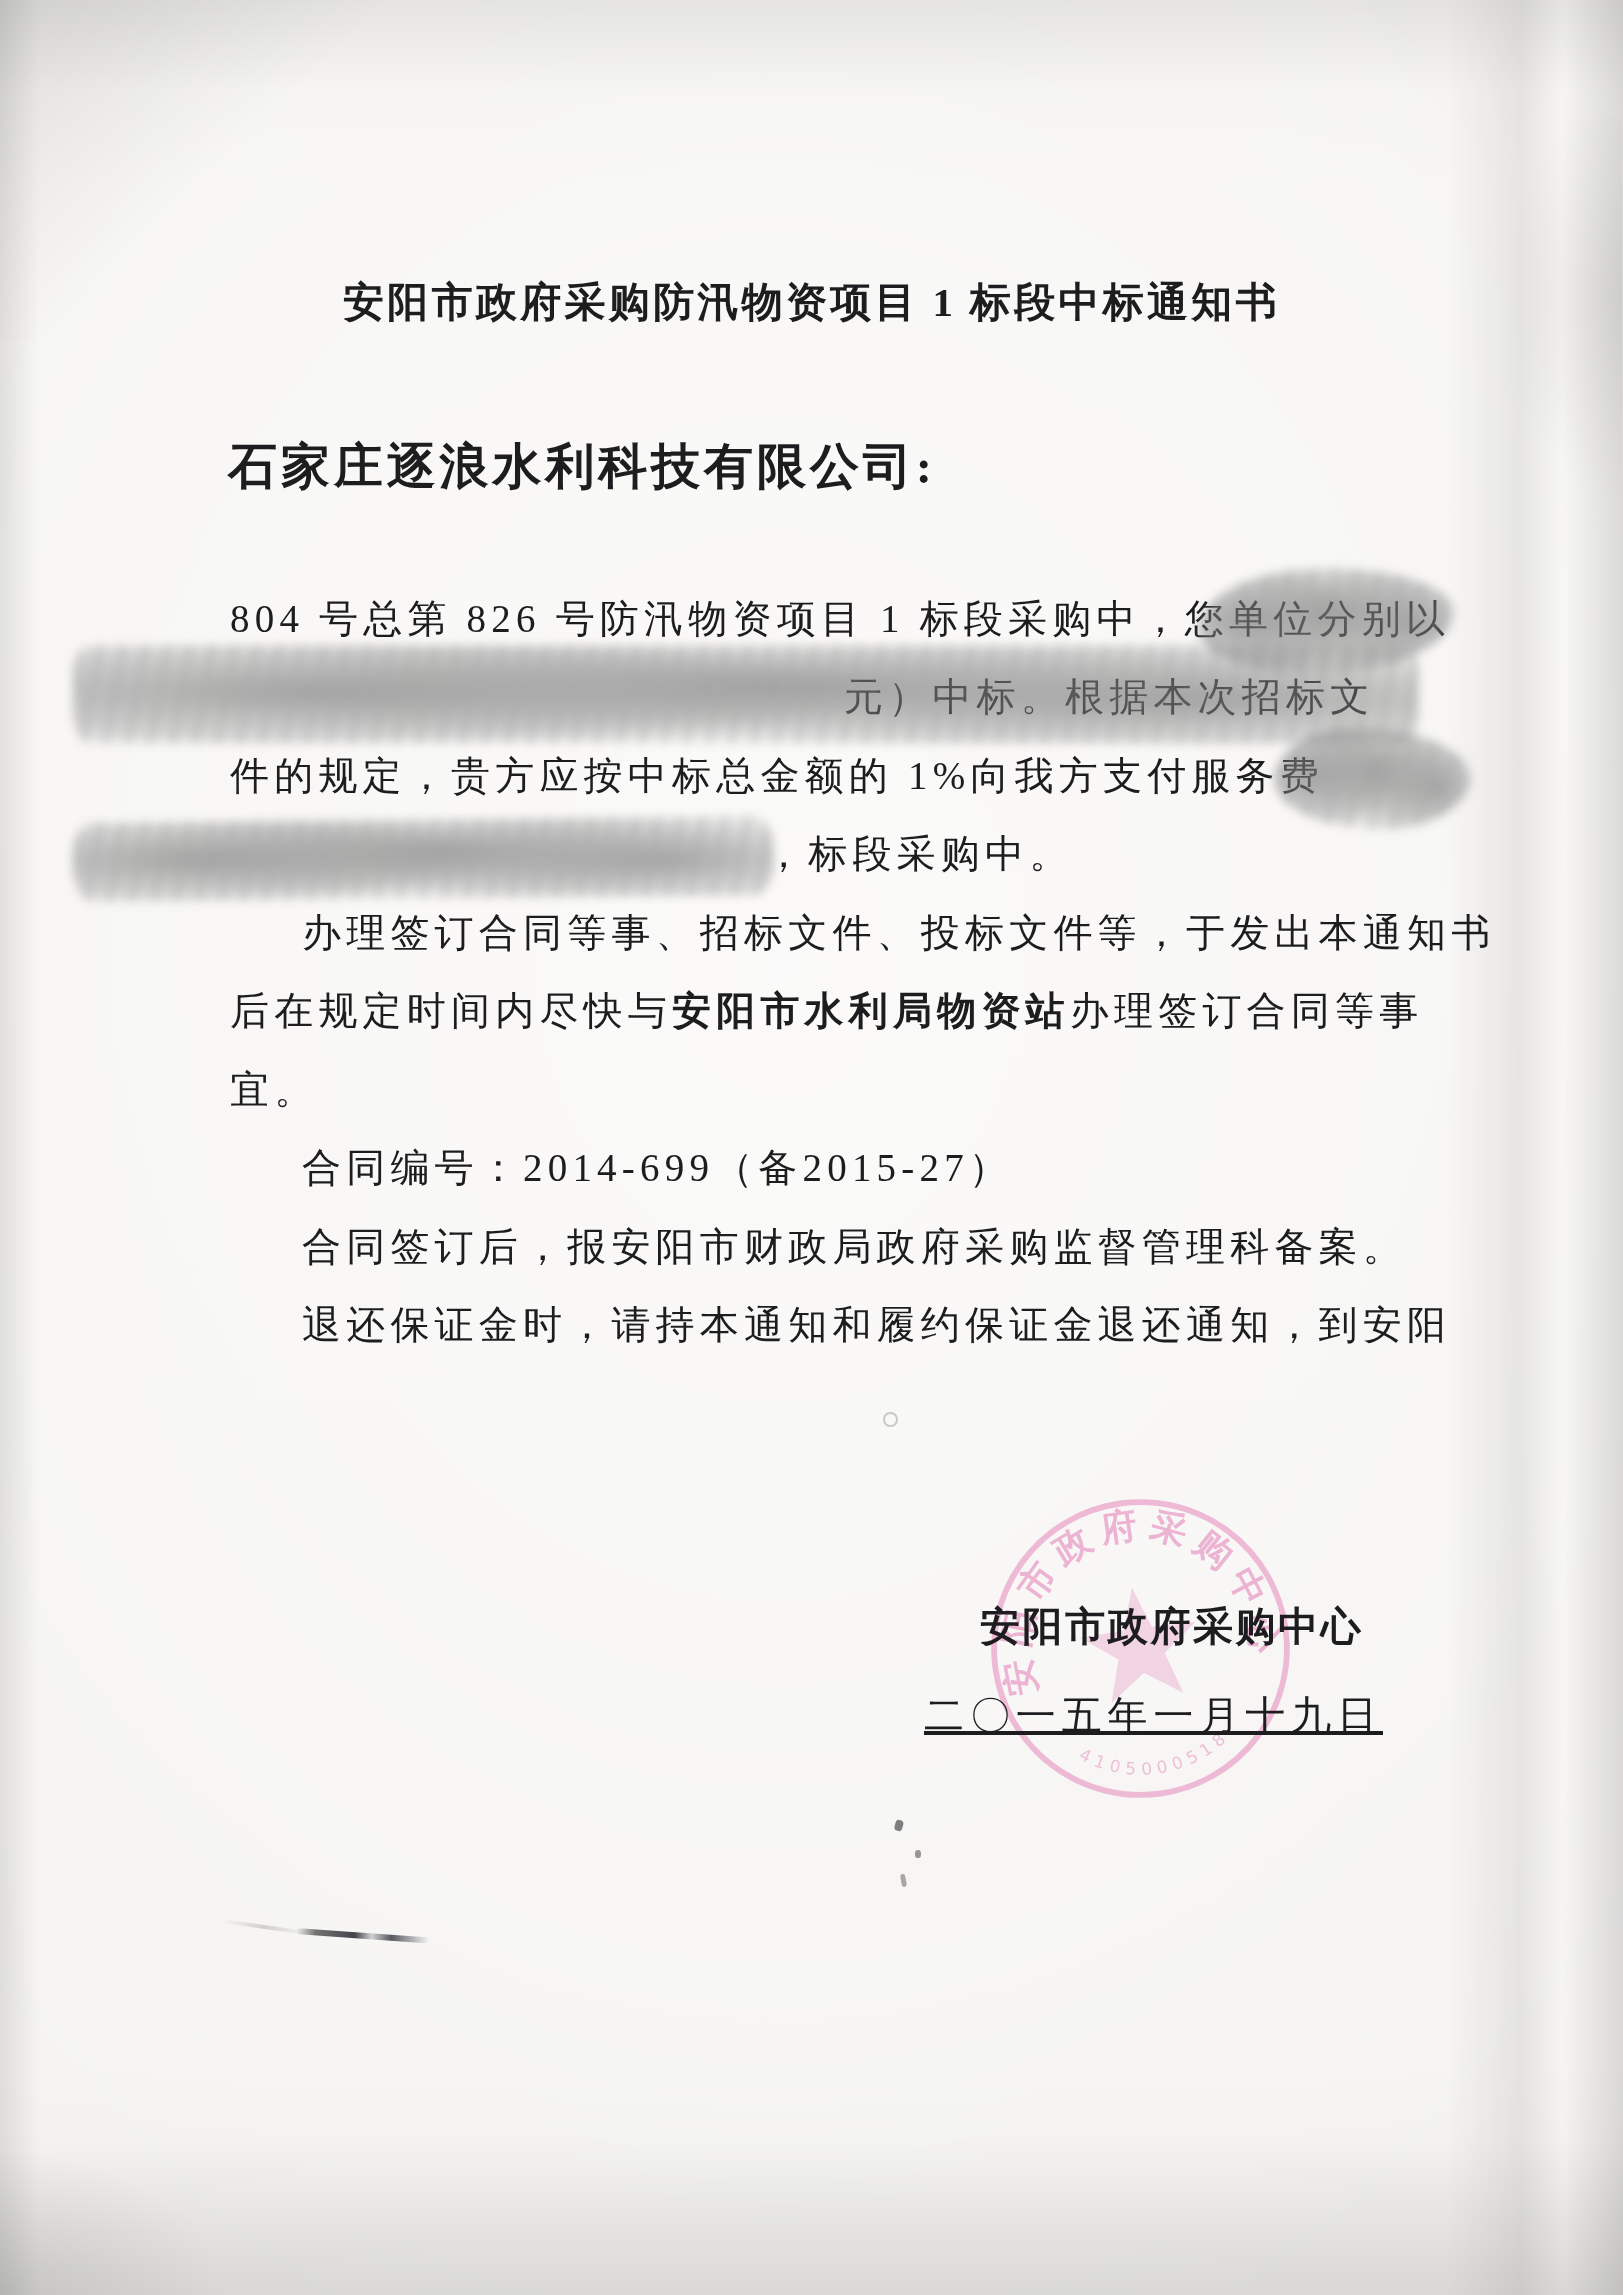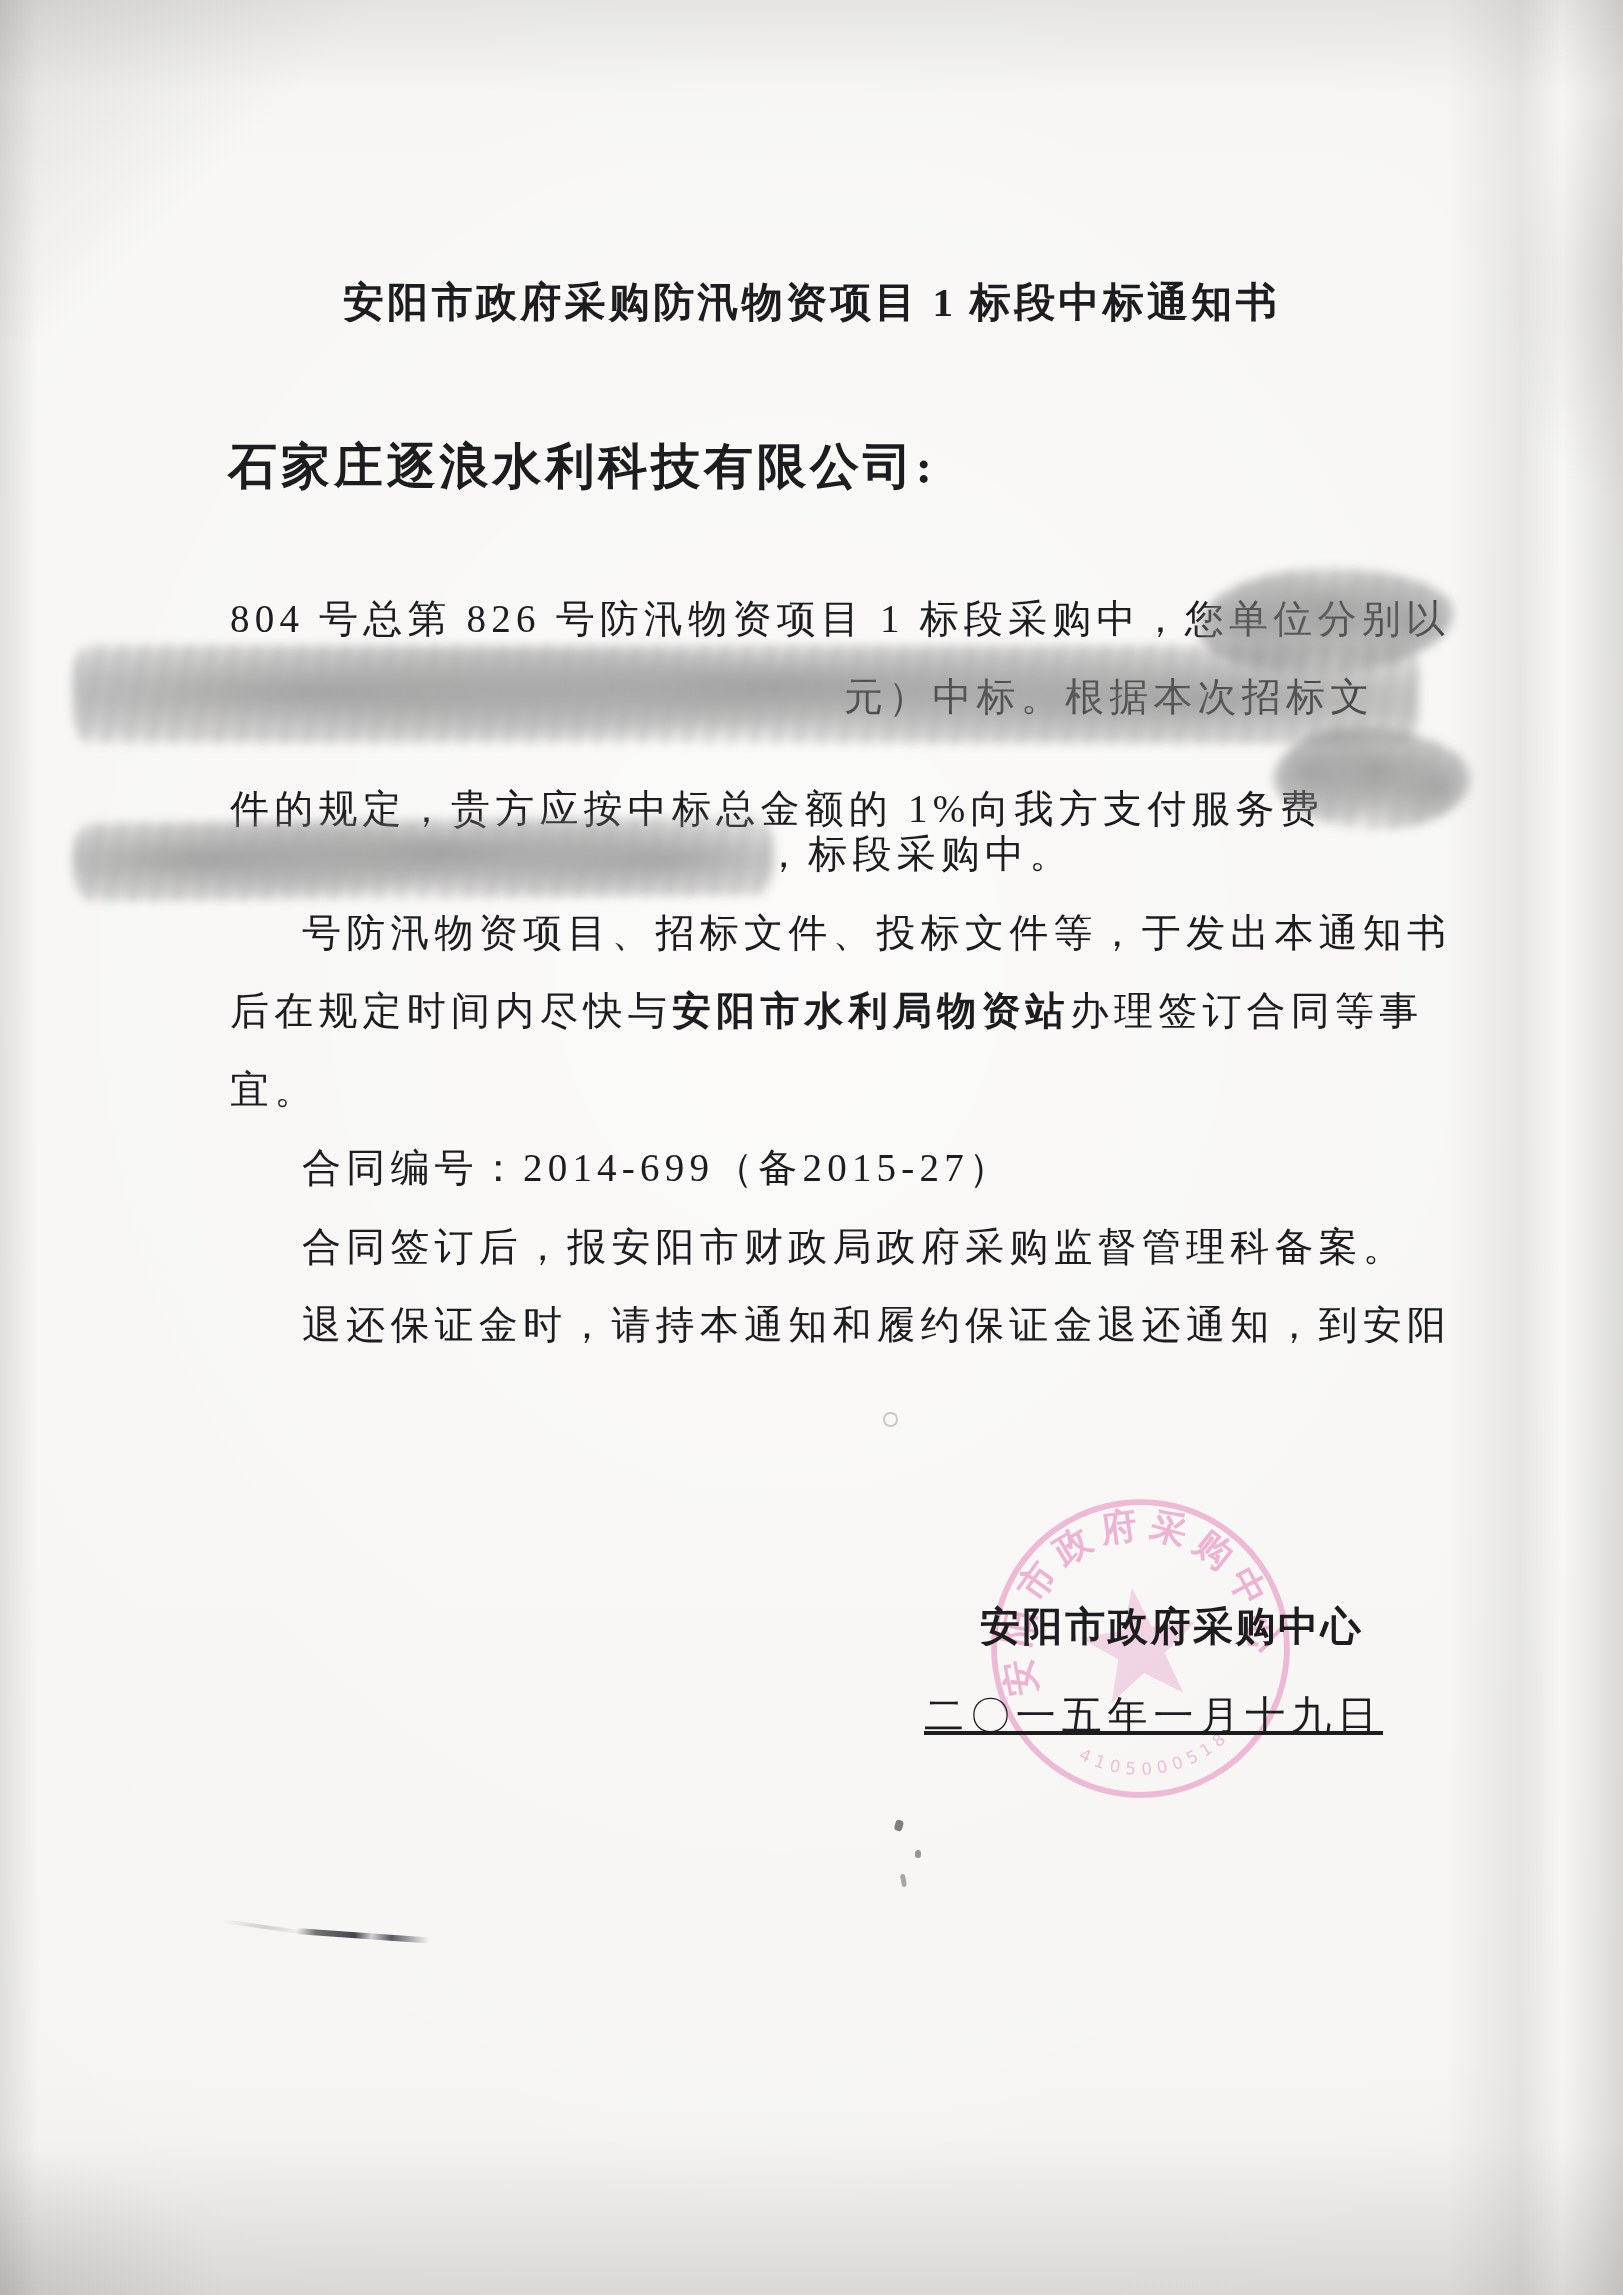--- a/index.html
+++ b/index.html
@@ -85,29 +85,29 @@
     <text font-family="DejaVu Sans, sans-serif" font-size="26" fill="rgba(229,134,186,0.50)" letter-spacing="9">
       <textPath href="#arcBot" startOffset="50%" text-anchor="middle">4105000518</textPath>
     </text>
   </svg>
 
   <div class="title-line">安阳市政府采购防汛物资项目 1 标段中标通知书</div>
   <div class="recipient-line">石家庄逐浪水利科技有限公司:</div>
 
   <div class="tline" style="left:230px;top:597px;">804 号总第 826 号防汛物资项目 1 标段采购中，您单位分别以</div>
   <div class="tline" style="left:844px;top:675px;">元）中标。根据本次招标文</div>
-  <div class="tline" style="left:230px;top:754px;margin-top:33px;">件的规定，贵方应按中标总金额的 1%向我方支付服务费</div>
+  <div class="tline" style="left:230px;top:754px;">件的规定，贵方应按中标总金额的 1%向我方支付服务费</div>
   <div class="tline" style="left:764px;top:832px;">，标段采购中。</div>
 
   <div class="smudge" style="left:1198px;top:568px;width:256px;height:106px;transform:rotate(-2deg);"></div>
   <div class="smudge" style="left:73px;top:645px;width:1346px;height:99px;border-radius:15.7px/31px;"></div>
   <div class="smudge" style="left:1274px;top:727px;width:196px;height:103px;transform:rotate(3deg);"></div>
   <div class="smudge" style="left:73px;top:819px;width:701px;height:80px;border-radius:19.6px/33px;transform:rotate(-.6deg);"></div>
 
-  <div class="tline" style="left:302px;top:911px;">号防汛物资项目、招标文件、投标文件等，于发出本通知书</div>
+  <div class="tline" style="left:302px;top:911px;">办理签订合同等事、招标文件、投标文件等，于发出本通知书</div>
   <div class="tline" style="left:230px;top:989px;"><span>后在规定时间内尽快与</span><span class="bold">安阳市水利局物资站</span><span>办理签订合同等事</span></div>
   <div class="tline" style="left:230px;top:1068px;">宜。</div>
 
   <div class="tline" style="left:302px;top:1146px;">合同编号：2014-699（备2015-27）</div>
   <div class="tline" style="left:302px;top:1225px;">合同签订后，报安阳市财政局政府采购监督管理科备案。</div>
   <div class="tline" style="left:302px;top:1303px;">退还保证金时，请持本通知和履约保证金退还通知，到安阳</div>
 
   <div class="sig bold" style="left:980px;top:1599px;letter-spacing:2.6px;">安阳市政府采购中心</div>
   <div class="sig" style="left:924px;top:1688px;letter-spacing:5.9px;text-decoration:underline;">二〇一五年一月十九日</div>
 

